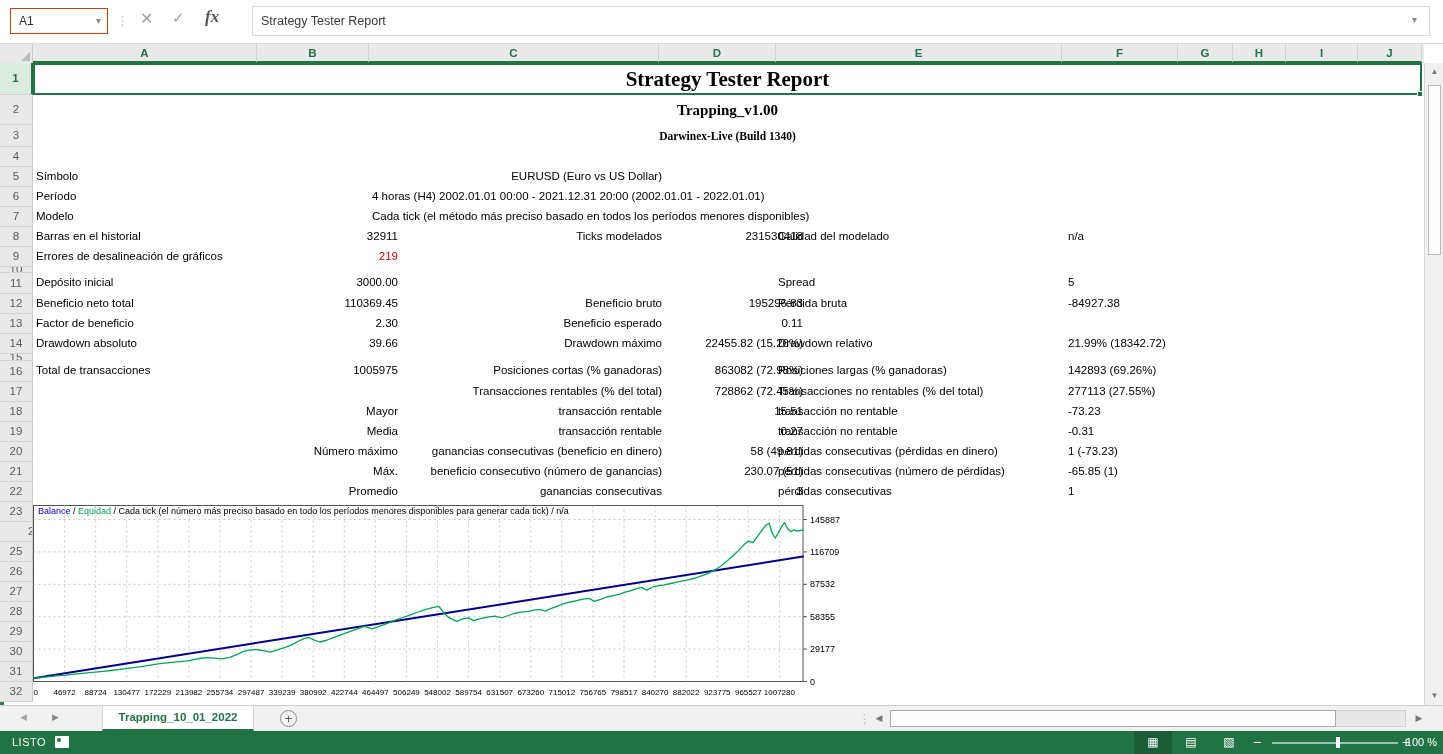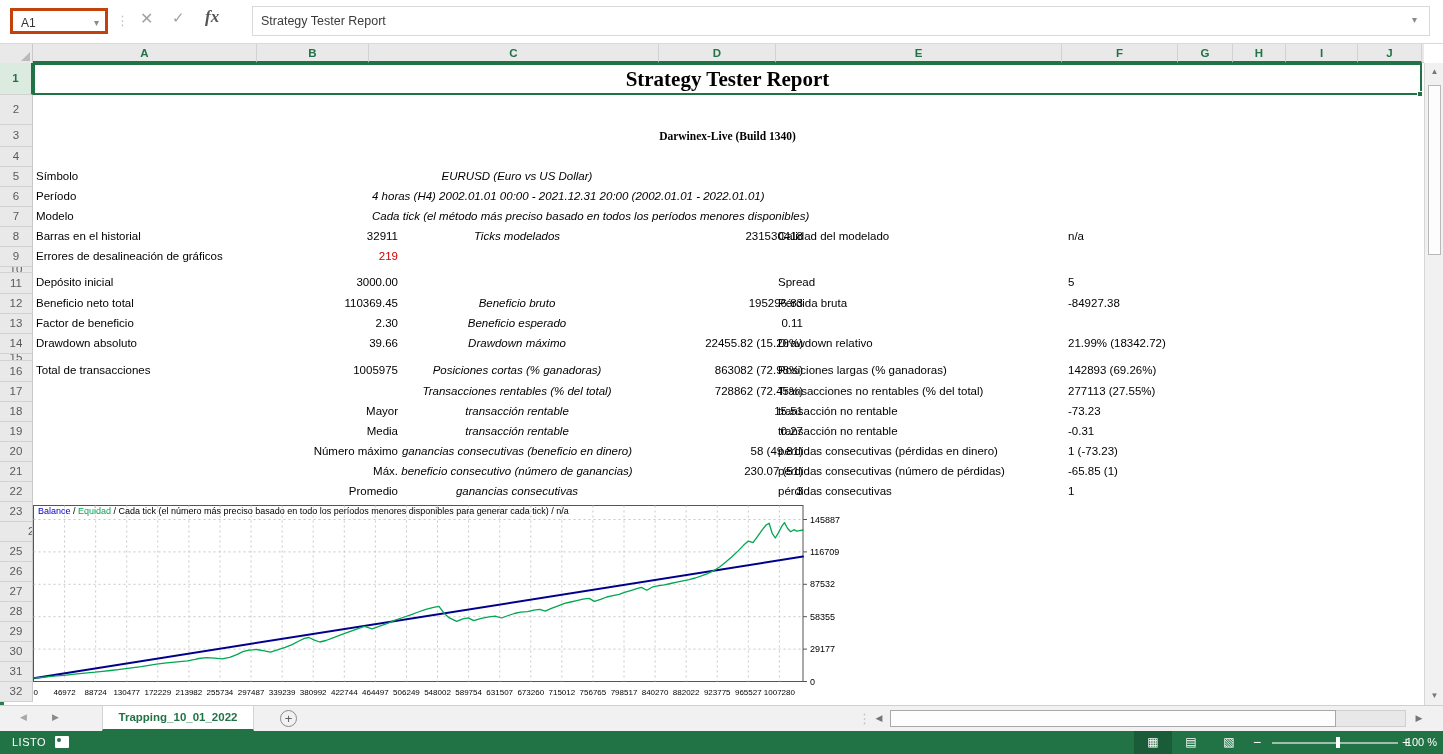--- a/index.html
+++ b/index.html
@@ -6,21 +6,21 @@
   html,body { width:1443px; height:754px; overflow:hidden;
     font-family:"Liberation Sans", sans-serif; background:#fff; }
   .abs { position:absolute; }
   #app { position:relative; width:1443px; height:754px; background:#fff; }
 
   
   #left-edge { left:0; top:0; width:4px; height:731px; background:#2e7d4f; }
 
   
   #fbar { left:0; top:0; width:1443px; height:44px; background:#fff; border-bottom:1px solid #d9d9d9; }
-  #name-box { left:10px; top:8px; width:98px; height:26px; background:#fff; border:3px solid #c2410c;
+  #name-box { left:10px; top:8px; width:98px; height:26px; background:#fff; border:1px solid #c2410c;
     font-size:12px; color:#333; line-height:24px; padding-left:8px; }
   #name-box .dd { position:absolute; right:6px; top:0; color:#8a8a8a; font-size:10px; }
   .grip { color:#bfbfbf; font-size:13px; }
   #fgrip { left:116px; top:13px; }
   #btn-cancel { left:140px; top:9px; font-size:16px; color:#a0a0a0; }
   #btn-enter { left:172px; top:9px; font-size:15px; color:#a0a0a0; }
   #btn-fx { left:205px; top:7px; font-family:"Liberation Serif", serif; font-style:italic; font-weight:bold;
     font-size:17px; color:#555; }
   #formula-input { left:252px; top:6px; width:1178px; height:30px; background:#fff; border:1px solid #d9d9d9;
     font-size:12.5px; color:#3b3b3b; line-height:28px; padding-left:8px; }
@@ -35,21 +35,21 @@
     color:#217346; line-height:18px; border-right:1px solid #d2d2d2; background:#e9e9e9; border-bottom:2px solid #217346; }
 
   
   .row-h { position:absolute; left:0; width:33px; background:#e9e9e9; border-bottom:1px solid #d2d2d2;
     border-right:1px solid #c9c9c9; font-size:11.5px; color:#5a5a5a; text-align:center; overflow:hidden; }
   .row-h.sel { background:#dcebe0; color:#217346; font-weight:600; border-right:2px solid #217346; }
   .rrow { position:absolute; left:33px; width:1389px; font-size:11.5px; color:#000; }
   .cell { position:absolute; top:0; height:100%; line-height:19px; white-space:nowrap; }
   .cA { left:3px;    width:222px; text-align:left; }
   .cB { left:238px;  width:127px; text-align:right; }
-  .cC { left:339px;  width:290px; text-align:center;font-style:italic; }
+  .cC { left:339px;  width:290px; text-align:right; }
   .cD { left:558px;  width:212px; text-align:right; }
   .cE { left:745px;  width:290px; text-align:left; }
   .cF { left:1035px; width:142px; text-align:left; }
   .red { color:#cc0000; }
   .trow { position:absolute; left:33px; width:1389px; text-align:center;
     font-family:"Liberation Serif", serif; font-weight:bold; color:#000; }
   #r1t { font-size:21px; }
   #r2t { font-size:15px; }
   #r3t { font-size:11.5px; }
   #sel-border { left:33px; top:63px; width:1389px; height:32px; border:2px solid #217346; pointer-events:none; }
@@ -164,20 +164,21 @@
       <div class="row-h" style="top: 562px; height: 20px; line-height: 19px;">26</div>
       <div class="row-h" style="top: 582px; height: 20px; line-height: 19px;">27</div>
       <div class="row-h" style="top: 602px; height: 20px; line-height: 19px;">28</div>
       <div class="row-h" style="top: 622px; height: 20px; line-height: 19px;">29</div>
       <div class="row-h" style="top: 642px; height: 20px; line-height: 19px;">30</div>
       <div class="row-h" style="top: 662px; height: 20px; line-height: 19px;">31</div>
       <div class="row-h" style="top: 682px; height: 20px; line-height: 19px;">32</div>
     </div>
 
   <div class="abs trow" id="r1t" style="top: 63px; height: 32px; line-height: 32px;">Strategy Tester Report</div>
+  <div class="abs trow" id="r2t" style="top: 95px; height: 30px; line-height: 30px;">Trapping_v1.00</div>
   <div class="abs trow" id="r3t" style="top: 125px; height: 22px; line-height: 22px;">Darwinex-Live (Build 1340)</div>
 
   <div class="abs rrow" style="top: 167px; height: 20px; line-height: 20px;">
       <span class="cell cA">Símbolo</span>
       <span class="cell cC">EURUSD (Euro vs US Dollar)</span>
     </div>
   <div class="abs rrow" style="top: 187px; height: 20px; line-height: 20px;">
       <span class="cell cA">Período</span>
       <span class="cell cC">4 horas (H4) 2002.01.01 00:00 - 2021.12.31 20:00 (2002.01.01 - 2022.01.01)</span>
     </div>

